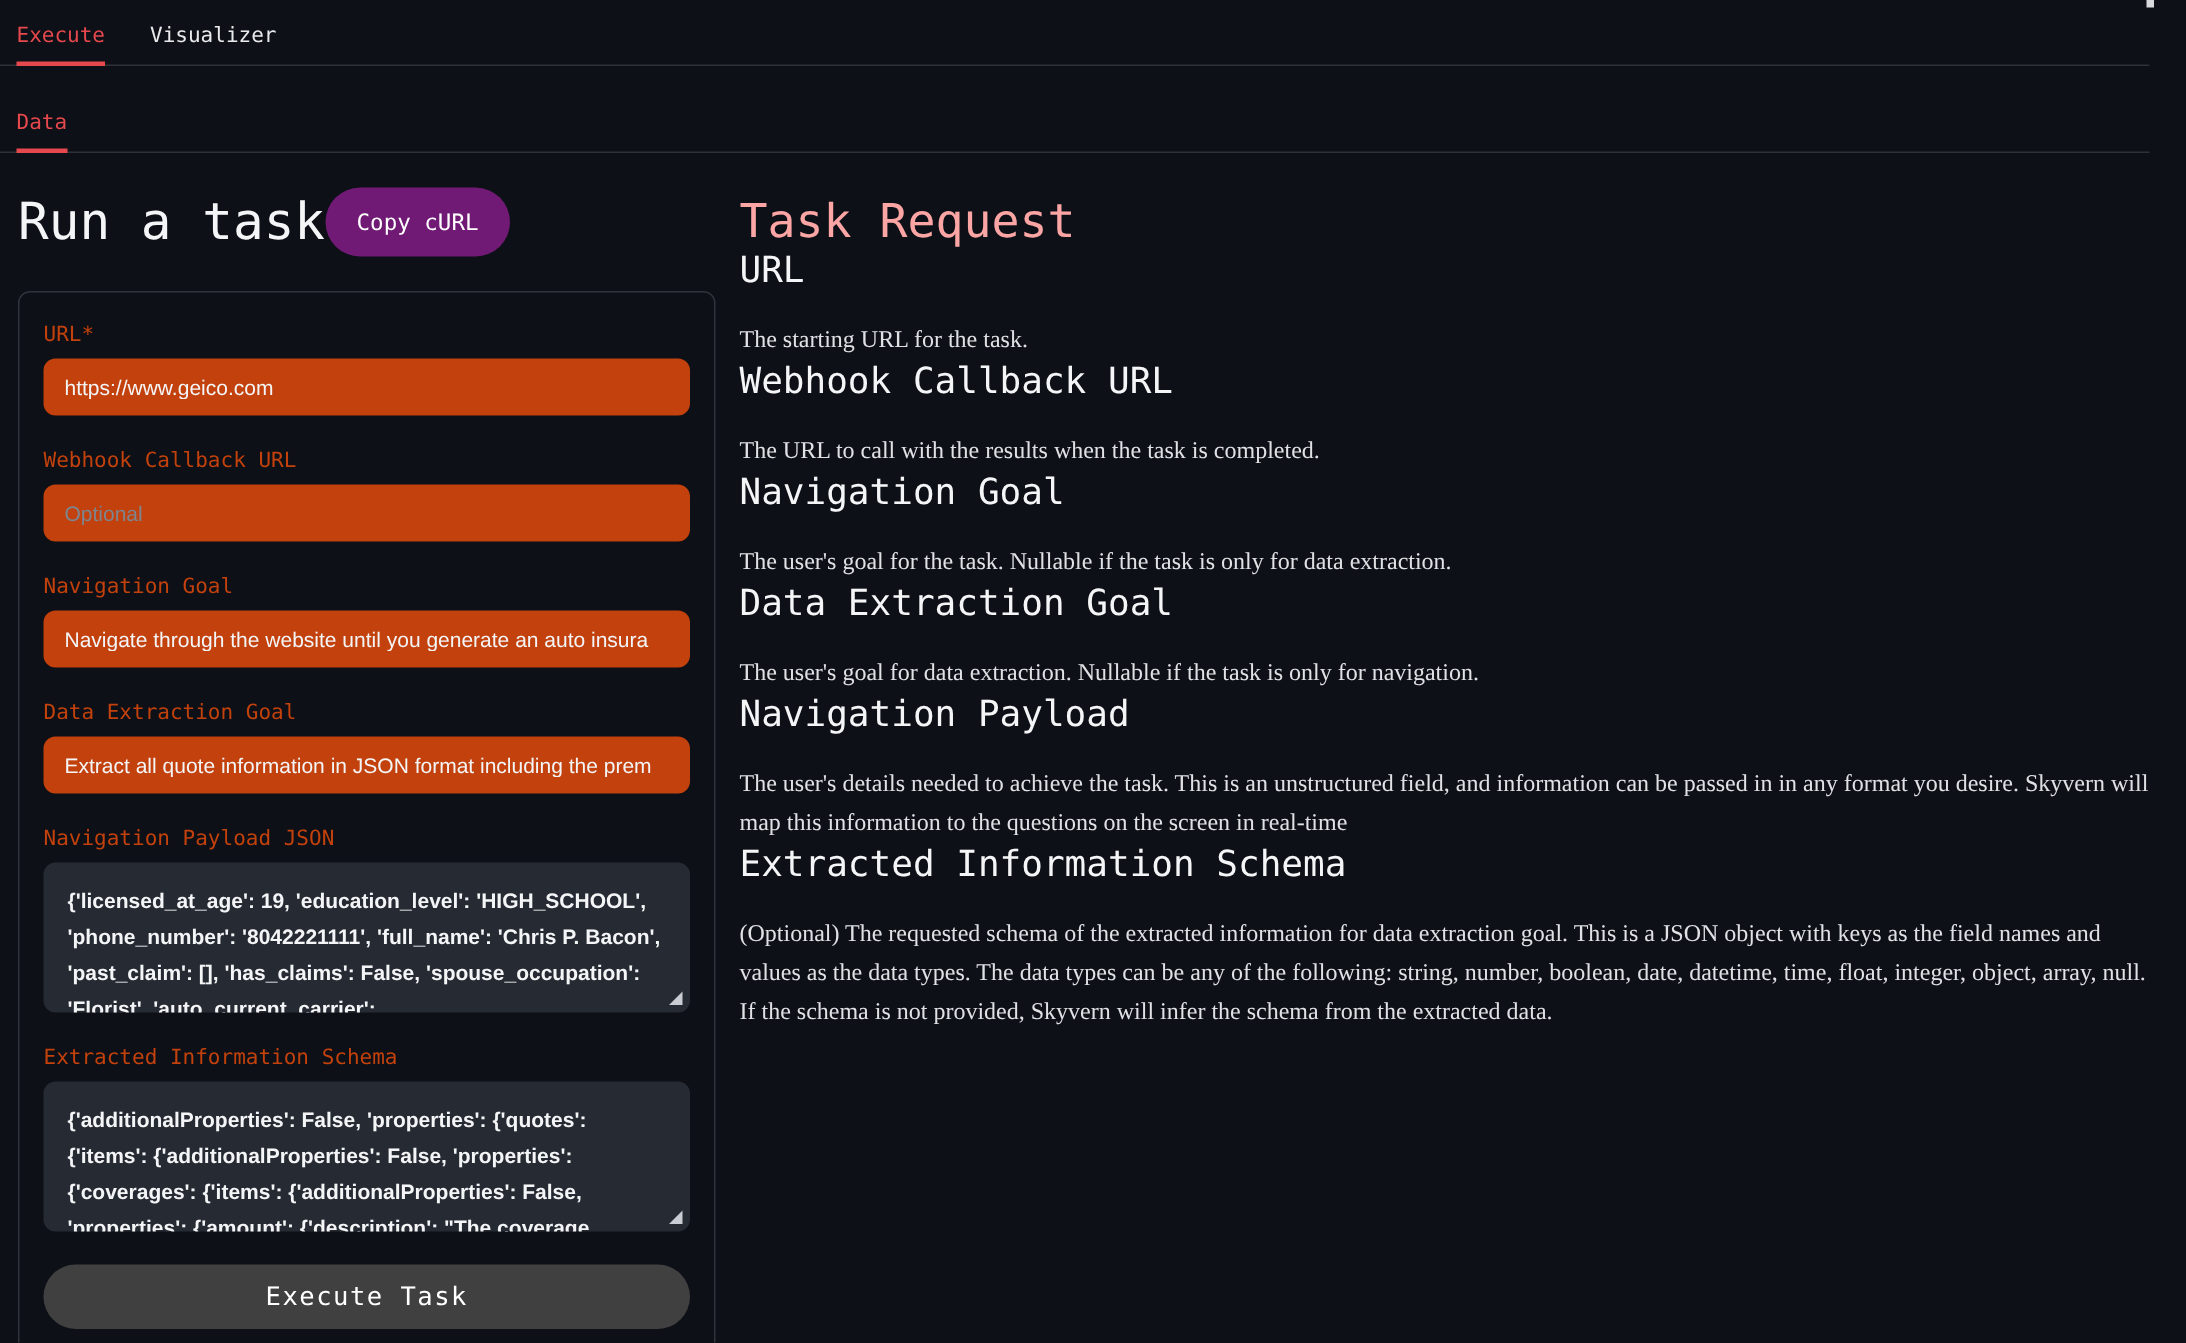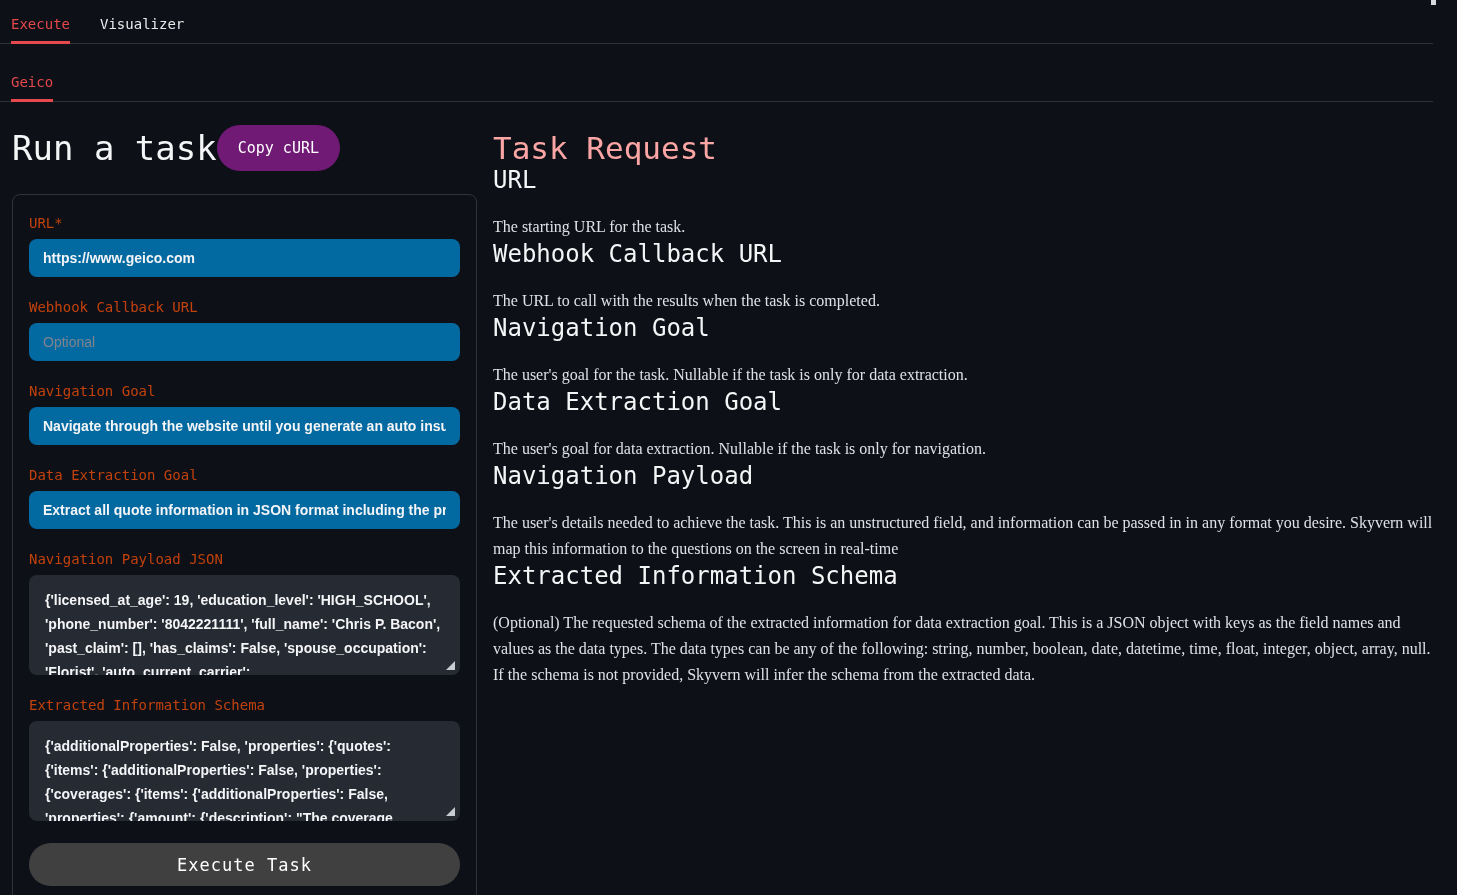--- a/index.html
+++ b/index.html
@@ -69,28 +69,28 @@
     font-size: 14px;
     line-height: 16px;
     margin-bottom: 8px;
     color: #c2410c;
   }
   .text-input {
     display: block;
     width: 100%;
     height: 38px;
     margin-bottom: 22px;
-    background: #0369a1;
+    background: #c2410c;
     border: none;
     border-radius: 8px;
     padding: 0 14px;
     color: #f4f5f7;
     font-family: "Liberation Sans", sans-serif;
     font-size: 14px;
-    font-weight: 700;
+    font-weight: 400;
     outline: none;
   }
   .text-input::placeholder { color: #7f848d; font-weight: 400; }
   .ta-wrap { position: relative; margin-bottom: 22px; }
   .json-textarea {
     display: block;
     width: 100%;
     height: 100px;
     background: #262a33;
     border: none;
@@ -149,21 +149,21 @@
 </style>
 </head>
 <body>
 
 <div class="tabbar">
   <div class="tab active">Execute</div>
   <div class="tab">Visualizer</div>
 </div>
 
 <div class="tabbar sub">
-  <div class="tab active">Geico</div>
+  <div class="tab active">Data</div>
 </div>
 
 <div class="main">
 
   <div class="left">
     <div class="left-header">
       <h1 class="page-title">Run a task</h1>
       <button class="copy-btn">Copy cURL</button>
     </div>
 

